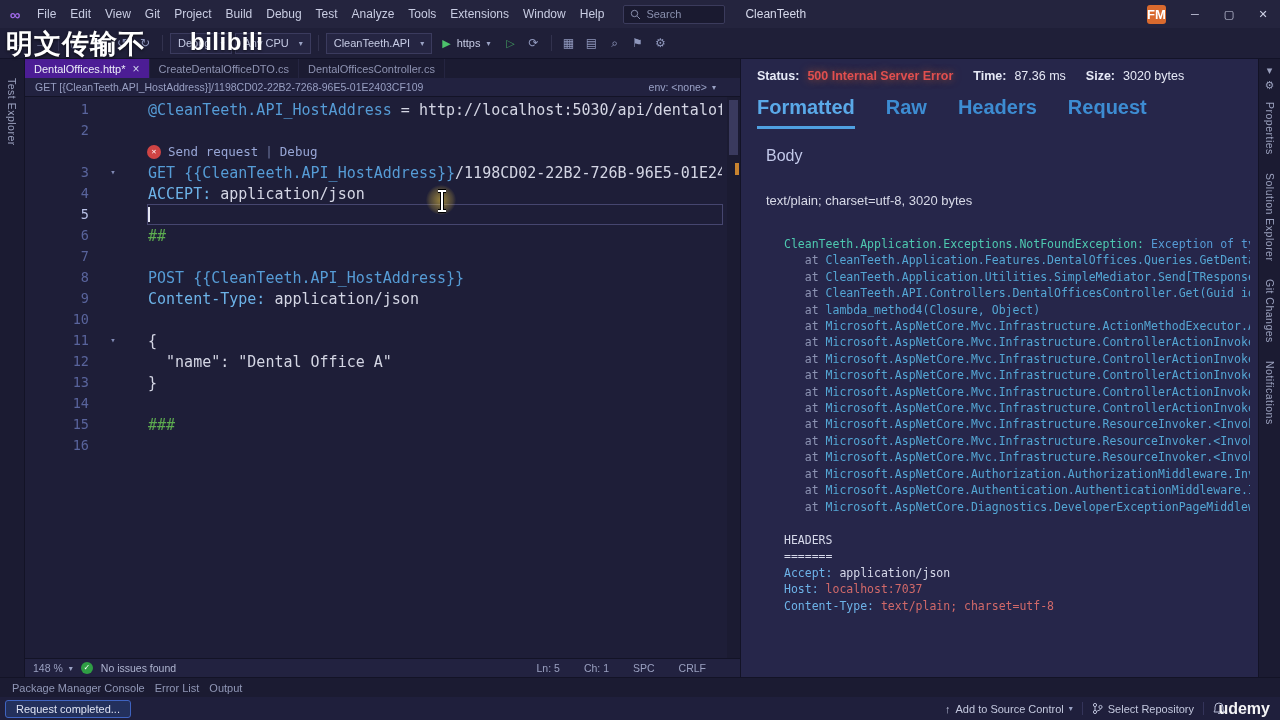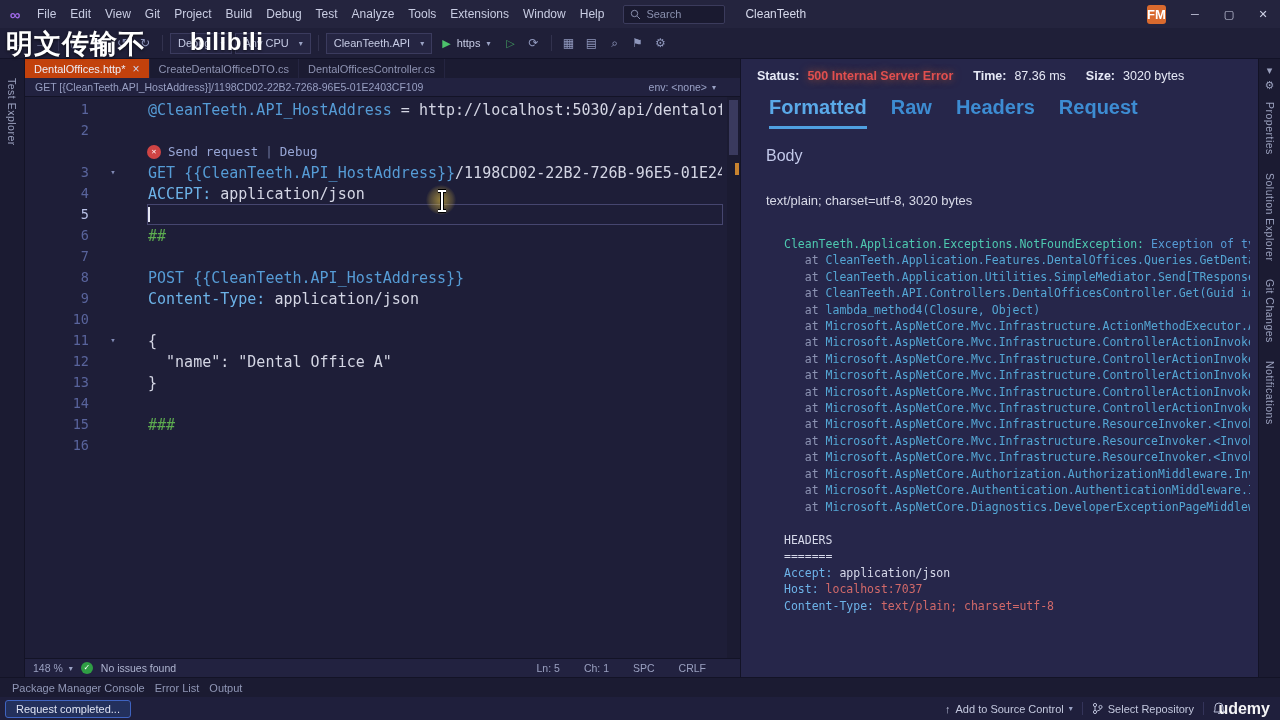--- a/index.html
+++ b/index.html
@@ -31,21 +31,21 @@
   .main-row{flex:1;display:flex;min-height:0}
   .left-strip{width:25px;background:#1b1b32;border-right:1px solid #131326;display:flex;flex-direction:column;align-items:center;padding-top:10px;flex:none}
   .strip-label{writing-mode:vertical-rl;font-size:10.5px;color:#9aa0bd;margin:9px 0;letter-spacing:.5px;white-space:nowrap}
   .right-strip{width:22px;background:#1b1b32;border-left:1px solid #131326;display:flex;flex-direction:column;align-items:center;padding-top:4px;flex:none}
   .rs-ic{color:#9aa0bd;font-size:11px;height:15px;line-height:15px}
 
   
   .editor-col{width:715px;display:flex;flex-direction:column;min-height:0;background:#1e1e38;flex:none}
   .tabbar{height:19px;background:#1b1b32;display:flex;flex:none}
   .tab{display:flex;align-items:center;gap:7px;padding:0 9px;font-size:11px;color:#8e93b2;border-right:1px solid #252541;cursor:default}
-  .tab.active{background:#c2410c;color:#eceef8}
+  .tab.active{background:#4c1d95;color:#eceef8}
   .tab-close{font-size:12px;color:#cfd3ec;line-height:1}
   .breadcrumb{height:19px;background:#222240;border-bottom:1px solid #131326;display:flex;align-items:center;padding:0 10px;font-size:10.5px;color:#989fc2;flex:none;gap:6px}
   .bc-env{margin-left:auto;display:flex;align-items:center;gap:5px;color:#9aa2c6;padding-right:14px}
   .editor-body{flex:1;position:relative;overflow:hidden;padding-top:2px}
   .crow{display:flex;height:21px;line-height:21px;font-family:"DejaVu Sans Mono","Liberation Mono",monospace;font-size:15px}
   .ln{width:78px;flex:none;text-align:right;padding-right:14px;color:#59649c;font-size:13.5px}
   .ln.cur{color:#b9c1e6}
   .fold{width:20px;flex:none;text-align:center;color:#8089b4;font-size:9px}
   .codeseg{flex:1;margin-left:24px;margin-right:17px;white-space:pre;overflow:hidden;border:1px solid transparent;height:21px}
   .codeseg.current{border-color:#46466f}
@@ -64,21 +64,21 @@
   .check-ic{width:12px;height:12px;border-radius:50%;background:#2f9e44;color:#fff;font-size:8px;line-height:12px;text-align:center;flex:none}
   .issues{color:#aeb4cf}
   .es-right{margin-left:auto;display:flex;gap:24px;padding-right:26px}
 
   
   .resp-col{flex:1;background:#26264a;border-left:1px solid #131326;display:flex;flex-direction:column;min-width:0;overflow:hidden}
   .resp-status{display:flex;align-items:baseline;gap:8px;padding:10px 16px 0;font-size:12.5px;color:#e6e9f6}
   .lbl{font-weight:bold}
   .status-err{color:#e14f4f;font-weight:bold;text-shadow:0 0 8px rgba(240,110,40,.6);margin-right:12px}
   .val{margin-right:12px}
-  .resp-tabs{display:flex;gap:24px;padding:13px 28px 0;font-size:20px;font-weight:bold;color:#3d8cd2}
+  .resp-tabs{display:flex;gap:31px;padding:13px 16px 0;font-size:20px;font-weight:bold;color:#3d8cd2}
   .rtab{padding-bottom:7px;cursor:pointer}
   .rtab.active{color:#5aa9e8;border-bottom:3px solid #4fa0e0}
   .resp-scroll{flex:1;overflow:hidden;padding:2px 8px 0 25px}
   .body-h{font-size:16px;color:#c3c9ea;margin:16px 0 28px}
   .ctype{font-size:13px;color:#d8dae8;margin-bottom:28px}
   .trace-block{margin-left:18px}
   .tline,.hline{font-family:"DejaVu Sans Mono","Liberation Mono",monospace;font-size:11.5px;line-height:16.4px;white-space:pre;overflow:hidden}
   .tk-type{color:#4ec9b0}.tk-msg{color:#569cd6}.tk-at{color:#8d94b4}.tk-frame{color:#54a6d4}
   .headers-block{margin-top:17px;margin-left:18px}
   .tk-plain{color:#d6d9ea}.tk-hname{color:#6db3e8}.tk-hval{color:#d6d9ea}.tk-hred{color:#d16969}

